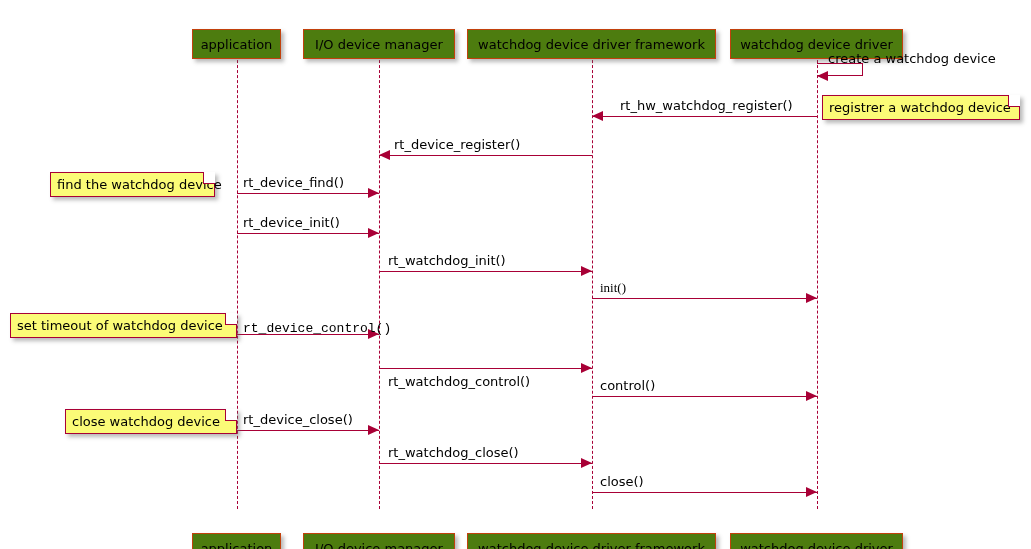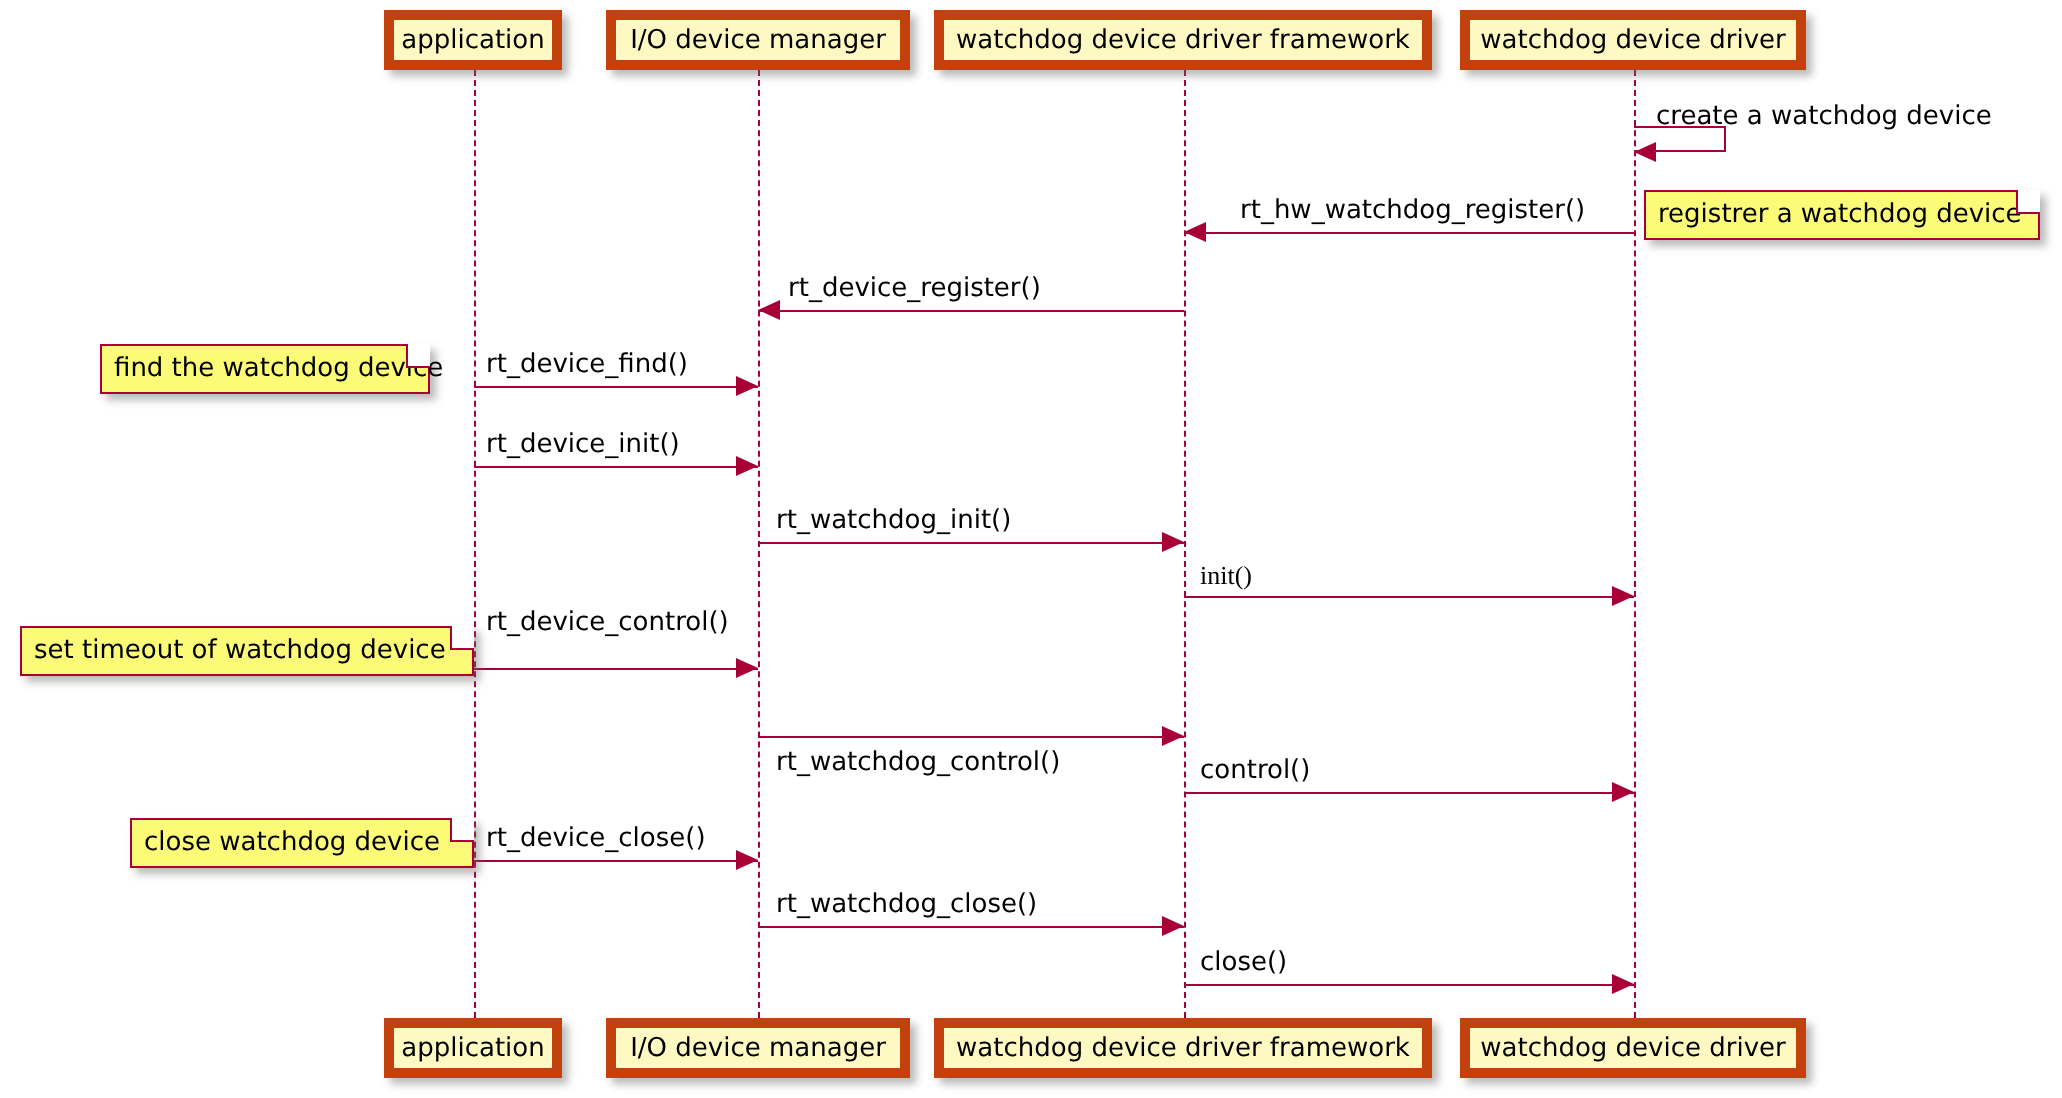--- a/index.html
+++ b/index.html
@@ -14,31 +14,32 @@
     position: relative;
     width: 1031px;
     height: 549px;
     background: #FFFFFF;
     overflow: hidden;
   }
   
   .participant {
     position: absolute;
     box-sizing: border-box;
-    background: #fef9c3;
-    border: 5px solid #c2410c;
+    background: #4d7c0f;
+    border: 1px solid #c2410c;
     color: #000000;
     font-size: 13px;
     line-height: 1;
     display: flex;
     align-items: center;
     justify-content: center;
     white-space: nowrap;
     box-shadow: 3px 3px 4px rgba(102,102,102,0.45);
     letter-spacing: 0px;
+    margin-top: 24px;
   }
   
   .lifeline {
     position: absolute;
     width: 0;
     border-left: 1px dashed #A80036;
   }
   
   .msg {
     position: absolute;
@@ -160,21 +161,21 @@
   <div class="msg" style="left:379px; top:271px; width:213px;"></div>
   <div class="arrowhead right" style="left:581px; top:266px;"></div>
   <div class="msg-label" style="left:388px; top:254px;">rt_watchdog_init()</div>
 
   <div class="msg" style="left:592px; top:298px; width:225px;"></div>
   <div class="arrowhead right" style="left:806px; top:293px;"></div>
   <div class="msg-label" style="left:600px; top:281px;font-family:Liberation Serif, serif;">init()</div>
 
   <div class="msg" style="left:237px; top:334px; width:142px;"></div>
   <div class="arrowhead right" style="left:368px; top:329px;"></div>
-  <div class="msg-label" style="left:243px; top:305px;">rt_device_control()</div>
+  <div class="msg-label" style="left:243px; top:322px;font-family:Liberation Mono, monospace;">rt_device_control()</div>
 
   <div class="msg" style="left:379px; top:368px; width:213px;"></div>
   <div class="arrowhead right" style="left:581px; top:363px;"></div>
   <div class="msg-label" style="left:388px; top:351px;margin-top:24px;">rt_watchdog_control()</div>
 
   <div class="msg" style="left:592px; top:396px; width:225px;"></div>
   <div class="arrowhead right" style="left:806px; top:391px;"></div>
   <div class="msg-label" style="left:600px; top:379px;">control()</div>
 
   <div class="msg" style="left:237px; top:430px; width:142px;"></div>

